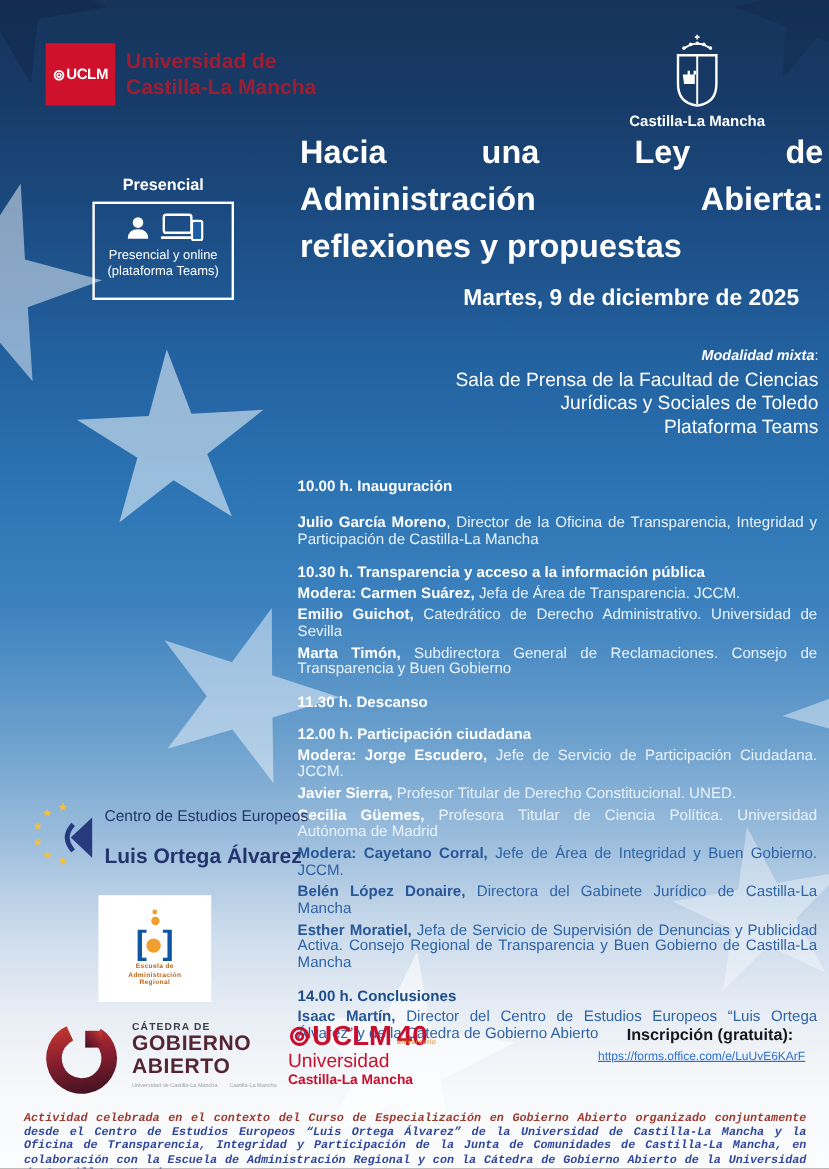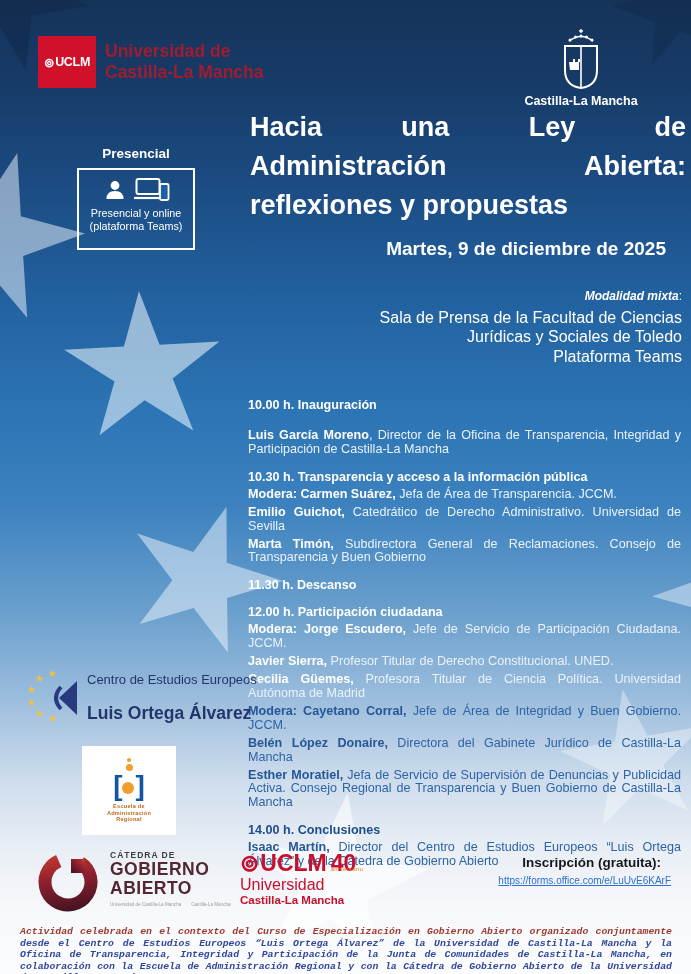--- a/index.html
+++ b/index.html
@@ -174,21 +174,21 @@
   <div class="venue">
     <div class="venue-mode"><span class="vm">Modalidad mixta</span><span>:</span></div>
     <div>Sala de Prensa de la Facultad de Ciencias</div>
     <div>Jurídicas y Sociales de Toledo</div>
     <div>Plataforma Teams</div>
   </div>
 
   <div class="program">
       <div class="session first">
         <div class="session-title">10.00 h. Inauguración</div>
-        <p class="entry"><strong>Luis García Moreno</strong>, Director de la Oficina de Transparencia, Integridad y Participación de Castilla-La Mancha</p>
+        <p class="entry"><strong>Julio García Moreno</strong>, Director de la Oficina de Transparencia, Integridad y Participación de Castilla-La Mancha</p>
       </div>
       <div class="session">
         <div class="session-title">10.30 h. Transparencia y acceso a la información pública</div>
         <p class="entry"><strong>Modera: Carmen Suárez,</strong> Jefa de Área de Transparencia. JCCM.</p>
         <p class="entry"><strong>Emilio Guichot,</strong> Catedrático de Derecho Administrativo. Universidad de Sevilla</p>
         <p class="entry"><strong>Marta Timón,</strong> Subdirectora General de Reclamaciones. Consejo de Transparencia y Buen Gobierno</p>
       </div>
       <div class="session">
         <div class="session-title">11.30 h. Descanso</div>
       </div>

